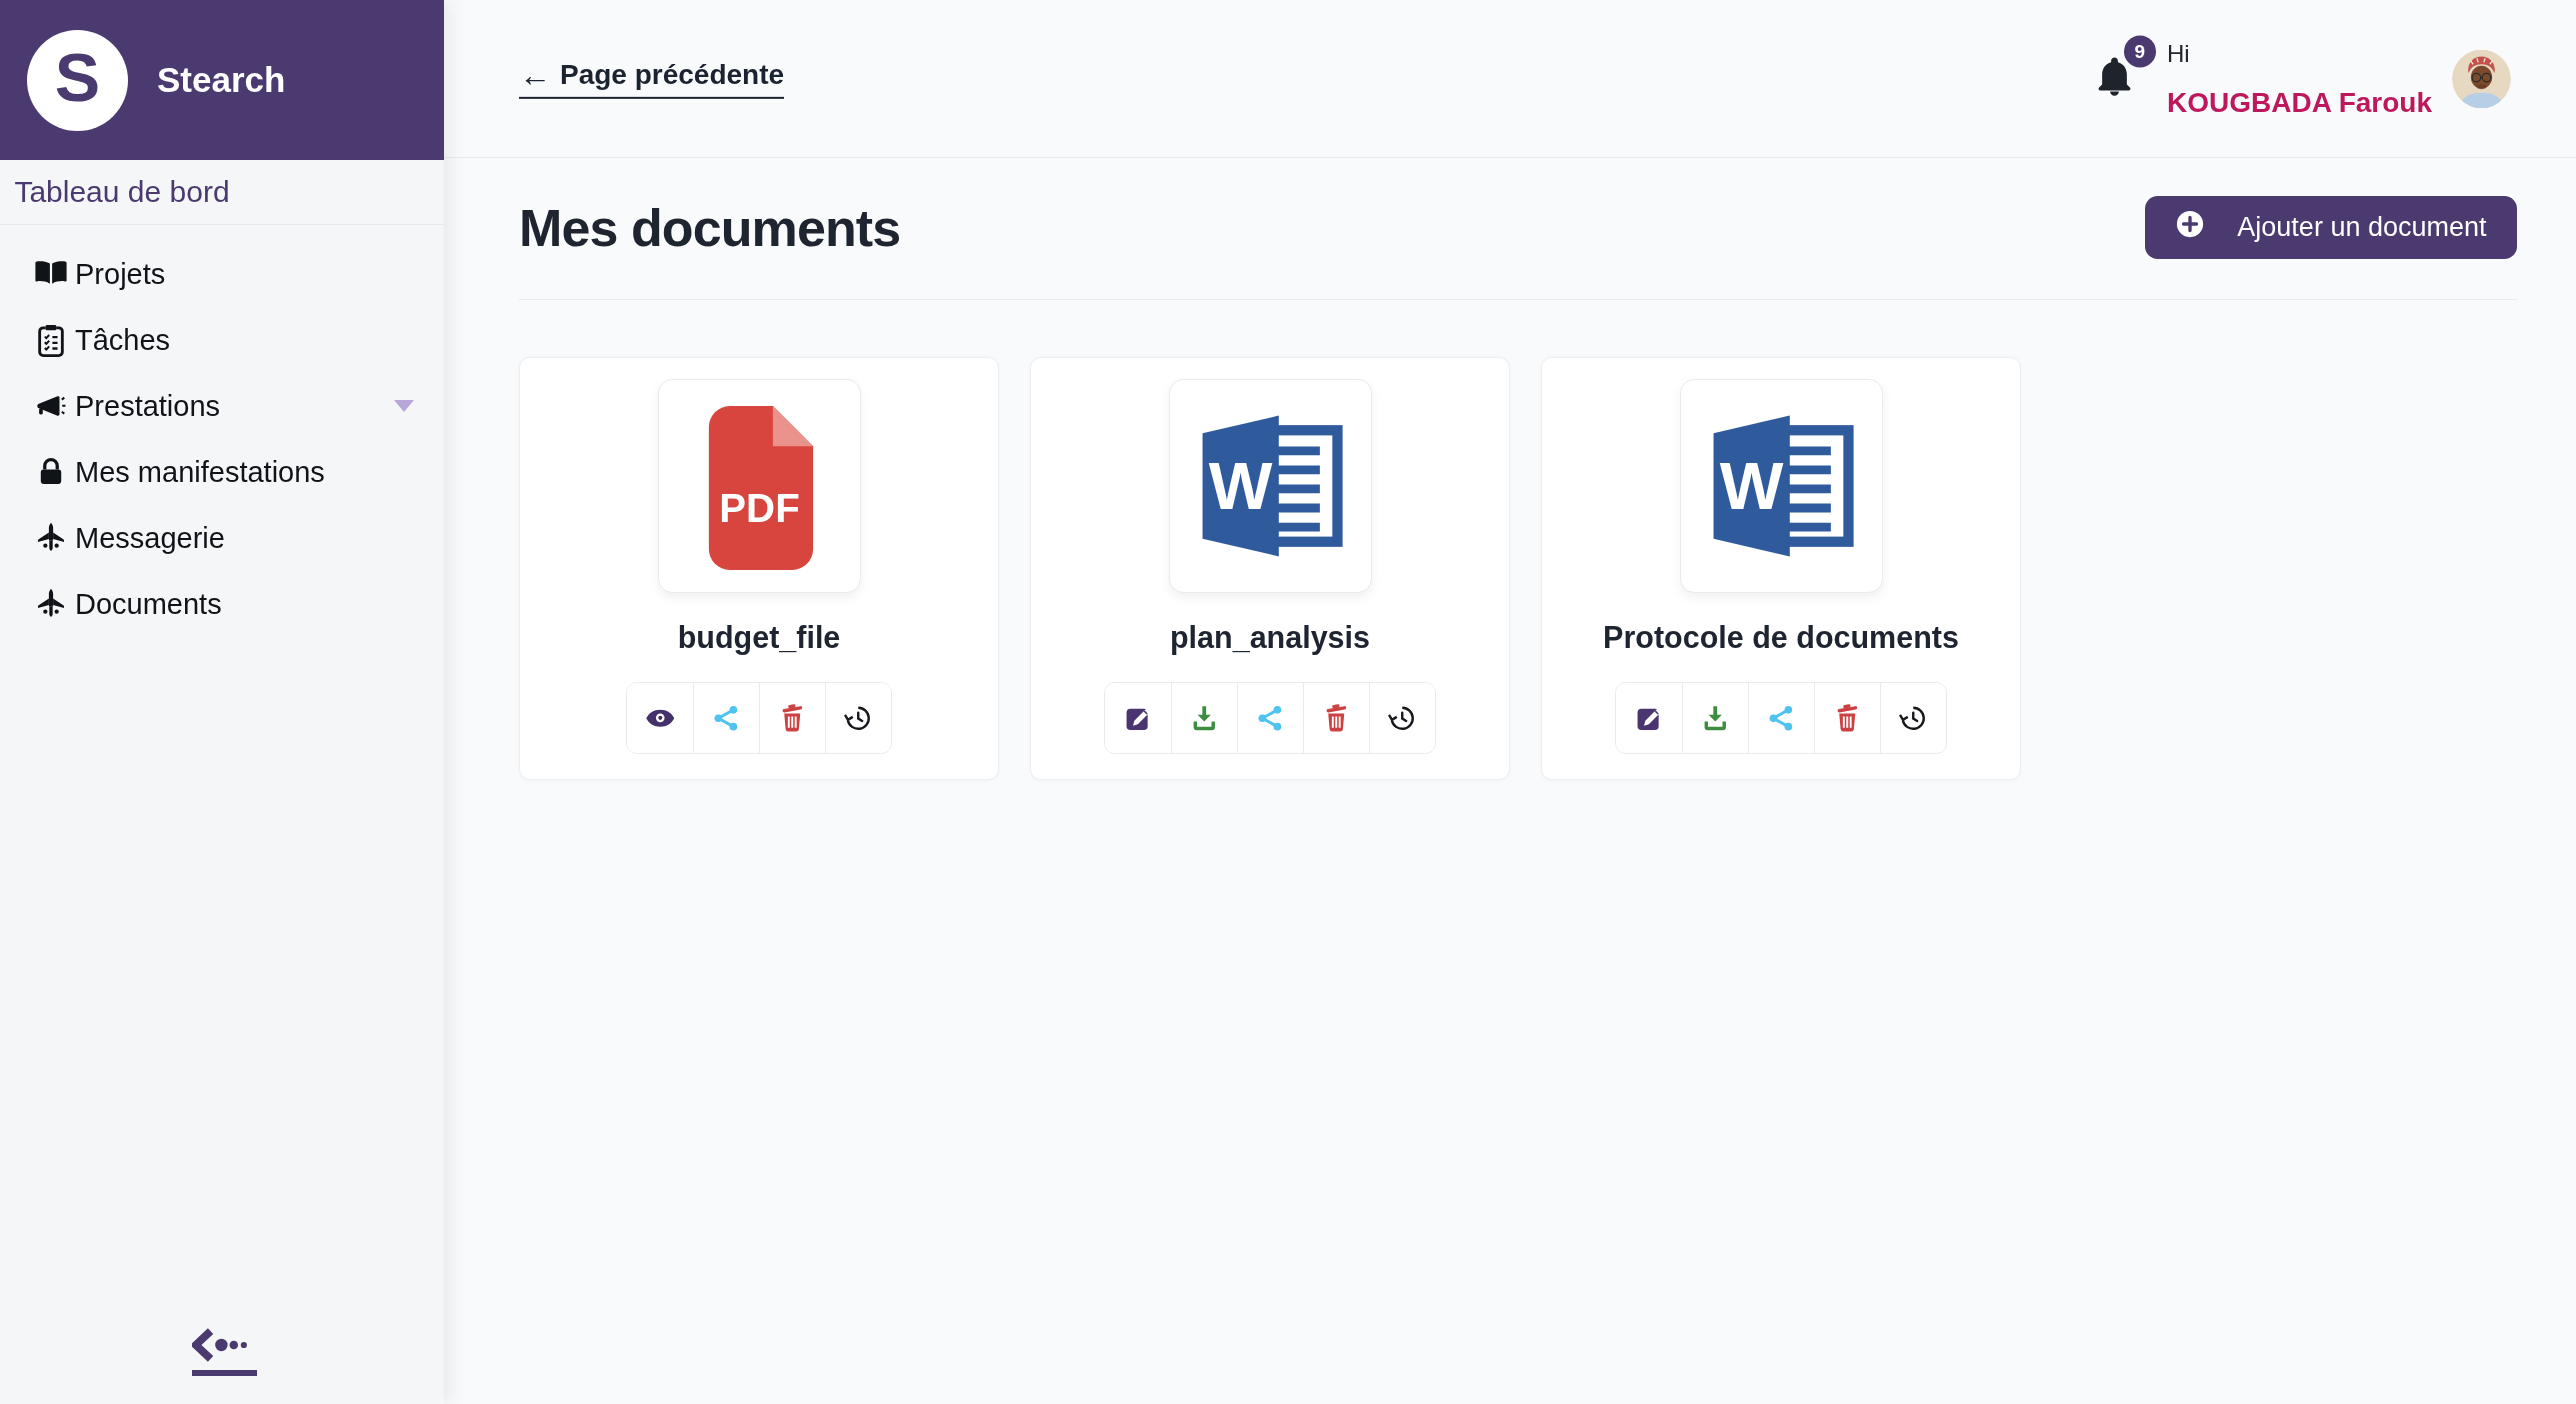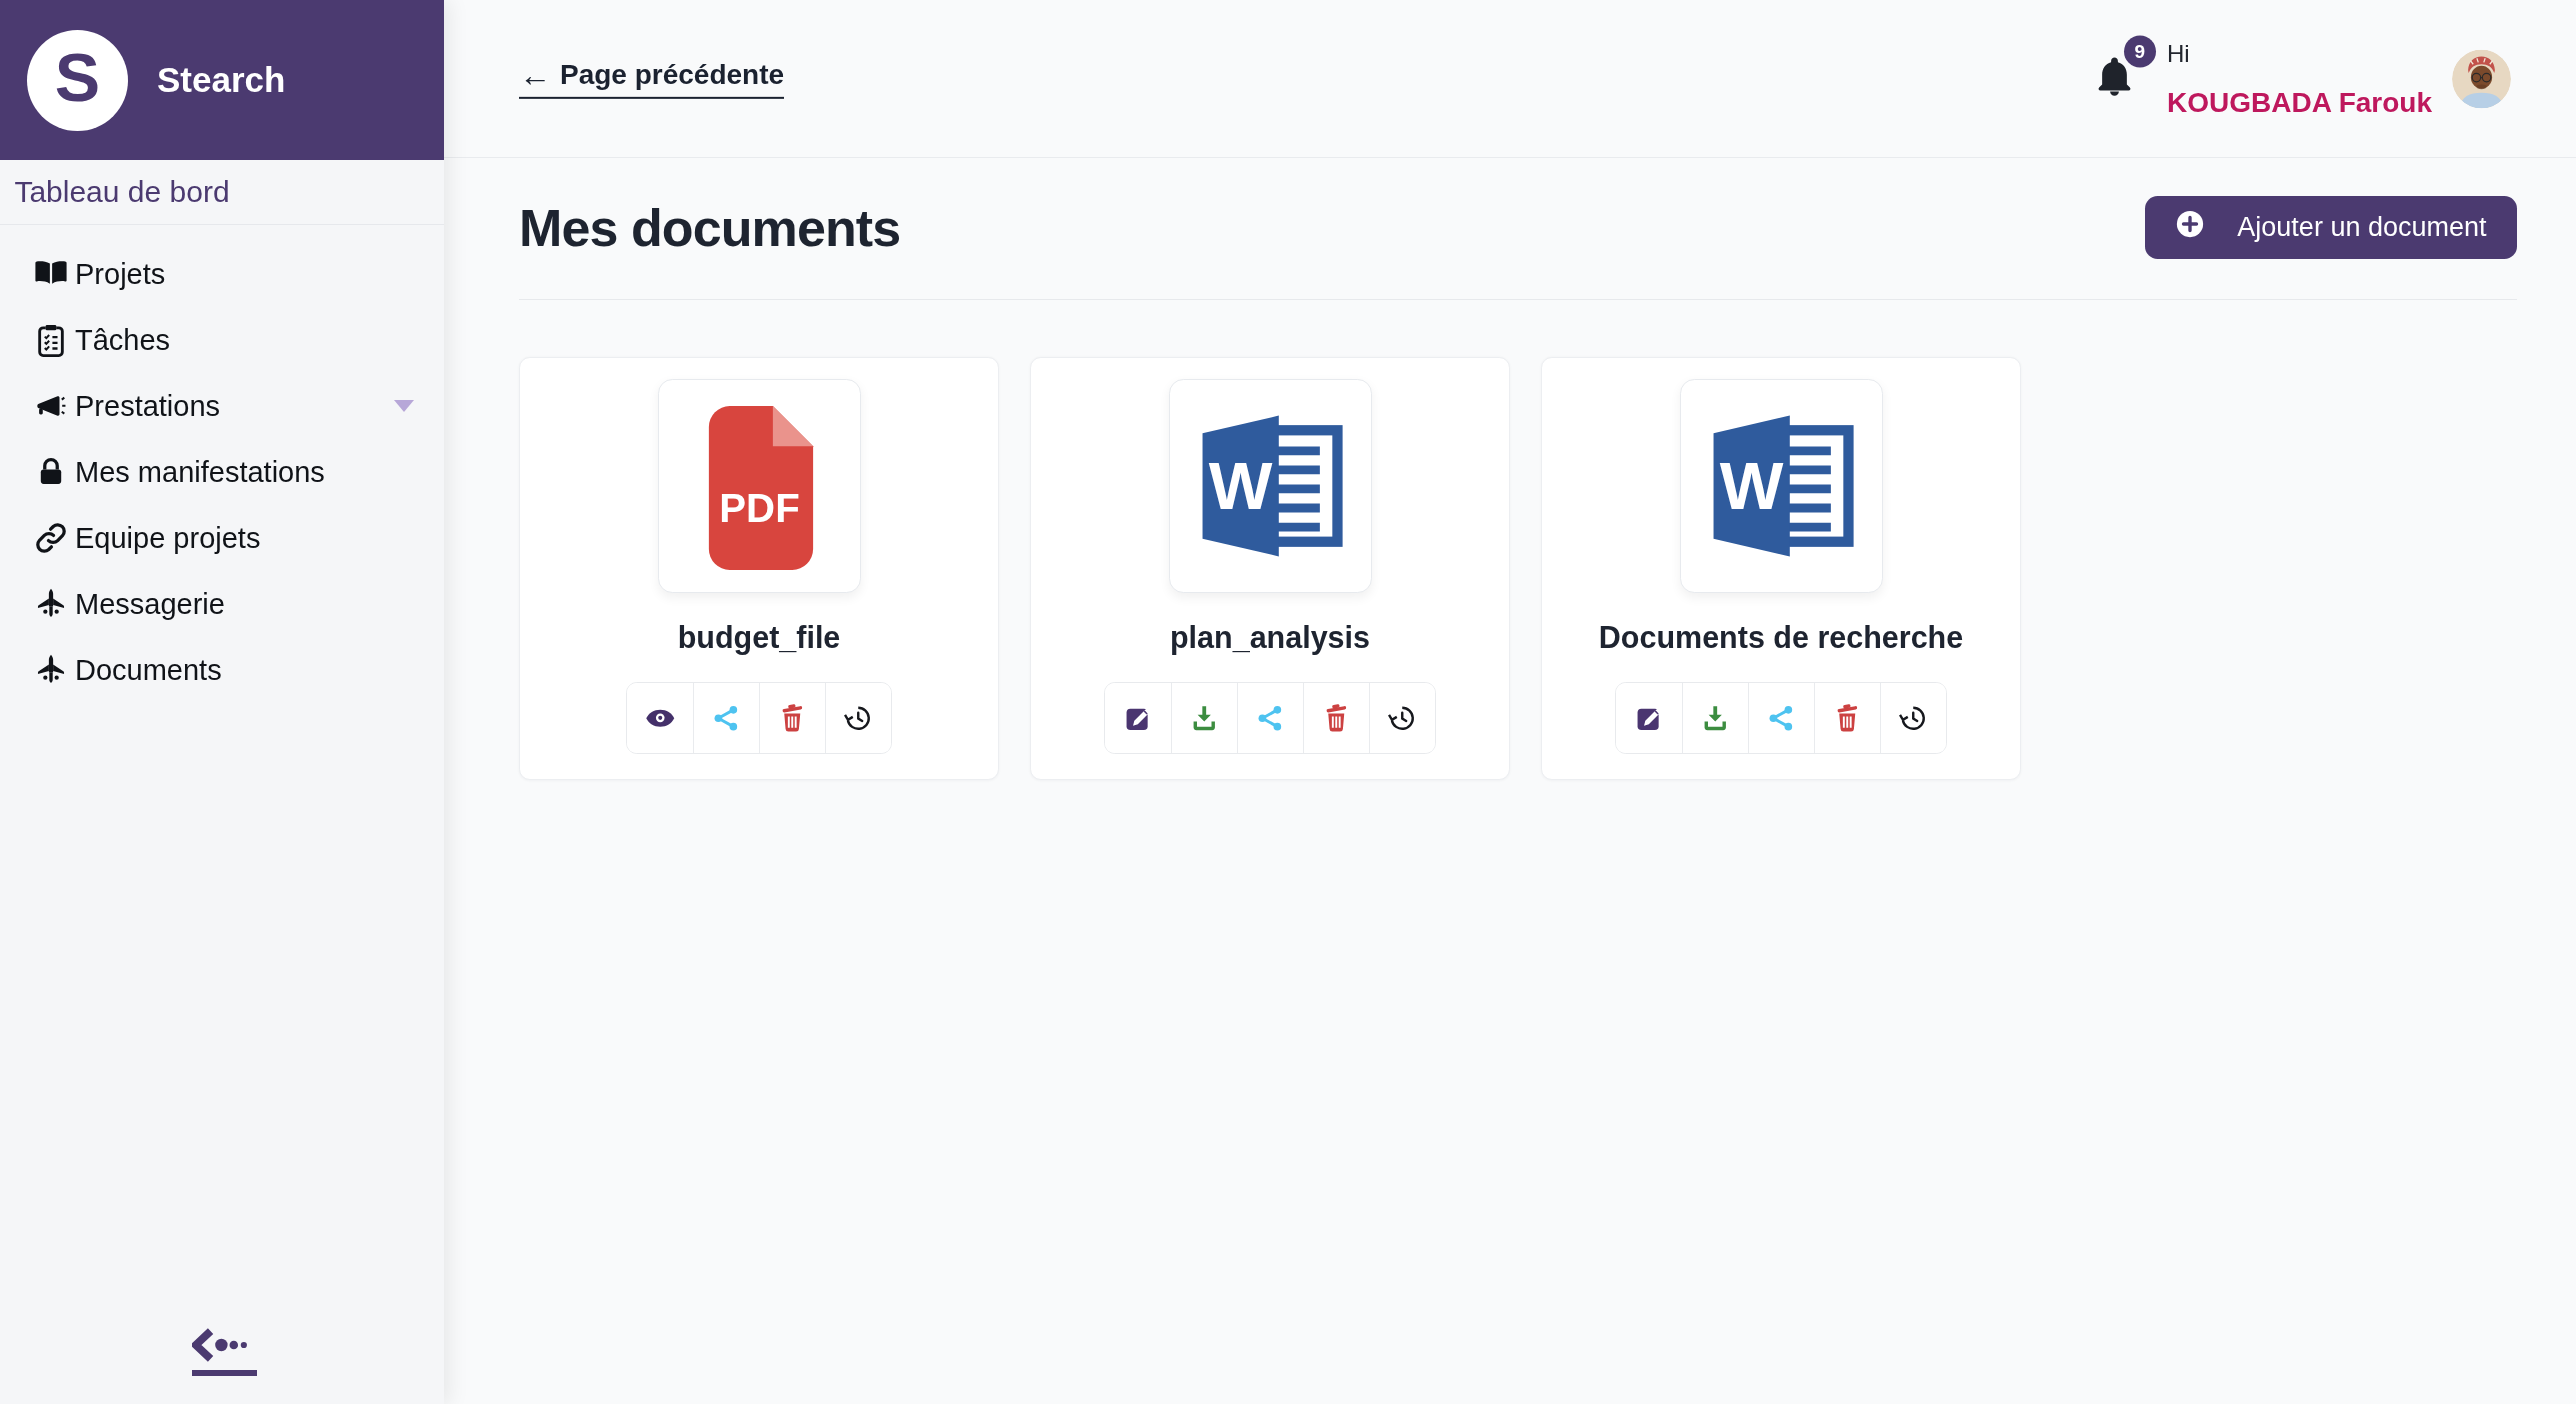--- a/index.html
+++ b/index.html
@@ -132,30 +132,20 @@
     <span class="nav-icon">
           <svg viewBox="0 0 24 24">
             <path d="M7.6 10.2V7.6a4.4 4.4 0 0 1 8.8 0v2.6" fill="none" stroke="#101318" stroke-width="2.3"></path>
             <rect x="4.8" y="10.2" width="14.4" height="10.2" rx="2" fill="#101318"></rect>
           </svg>
         </span>
     <span class="nav-label">Mes manifestations</span>
 
   </div>
 
-  <div class="nav-item">
-    <span class="nav-icon">
-          <svg viewBox="0 0 24 24" fill="none" stroke="#101318" stroke-width="2.3" stroke-linecap="round">
-            <path d="M10.2 13.8a4.6 4.6 0 0 0 6.5 0l3.4-3.4a4.6 4.6 0 0 0-6.5-6.5l-1.9 1.9"></path>
-            <path d="M13.8 10.2a4.6 4.6 0 0 0-6.5 0l-3.4 3.4a4.6 4.6 0 0 0 6.5 6.5l1.9-1.9"></path>
-          </svg>
-        </span>
-    <span class="nav-label">Equipe projets</span>
-
-  </div>
 
   <div class="nav-item">
     <span class="nav-icon">
           <svg viewBox="0 0 24 24" fill="#101318">
             <path d="M12 1.2c.95 1 1.5 2.3 1.5 3.6v8.7h-3V4.8c0-1.3.55-2.6 1.5-3.6z"></path>
             <path d="M10.5 8.2L3.3 12.8c-.3.2-.5.5-.5.9v1.1l7.7-2.1zM13.5 8.2l7.2 4.6c.3.2.5.5.5.9v1.1l-7.7-2.1z"></path>
             <path d="M10.8 13.5h2.4v5.3c0 .9-.45 1.7-1.2 2.3-.75-.6-1.2-1.4-1.2-2.3z"></path>
             <circle cx="8" cy="17.4" r="1.5"></circle>
             <circle cx="16" cy="17.4" r="1.5"></circle>
           </svg>
@@ -366,21 +356,21 @@
     <div class="file-icon-box">
       <span class="file-icon">
               <svg viewBox="0 0 120 120" width="176" height="176">
                 <rect x="56" y="22" width="50" height="76" fill="#fff" stroke="#2f5b9d" stroke-width="7"></rect>
                 <path d="M60 36h34M60 49h34M60 62h34M60 75h34M60 88h34" stroke="#2f5b9d" stroke-width="6"></path>
                 <path d="M14 24L66 12v96L14 96z" fill="#2f5b9d"></path>
                 <text x="40" y="76" text-anchor="middle" font-family="Liberation Sans, sans-serif" font-size="46" font-weight="bold" fill="#fff">W</text>
               </svg>
             </span>
     </div>
-    <div class="doc-name">Documents de recherche</div>
+    <div class="doc-name">Protocole de documents</div>
     <div class="actions">
             <button class="action-btn">
               <span class="action-icon">
                 <svg viewBox="0 0 24 24">
                   <rect x="2.8" y="4.6" width="16.6" height="16.6" rx="3" fill="#4a3570"></rect>
                   <path d="M7.9 17.9l1-4 9.4-9.4a1.95 1.95 0 0 1 2.76 0c.76.76.76 2 0 2.76l-9.4 9.4-3.76 1.24z" fill="#fff"></path>
                   <path d="M16.6 6.2l2.4 2.4" stroke="#4a3570" stroke-width="1.2"></path>
                 </svg>
               </span>
             </button>

